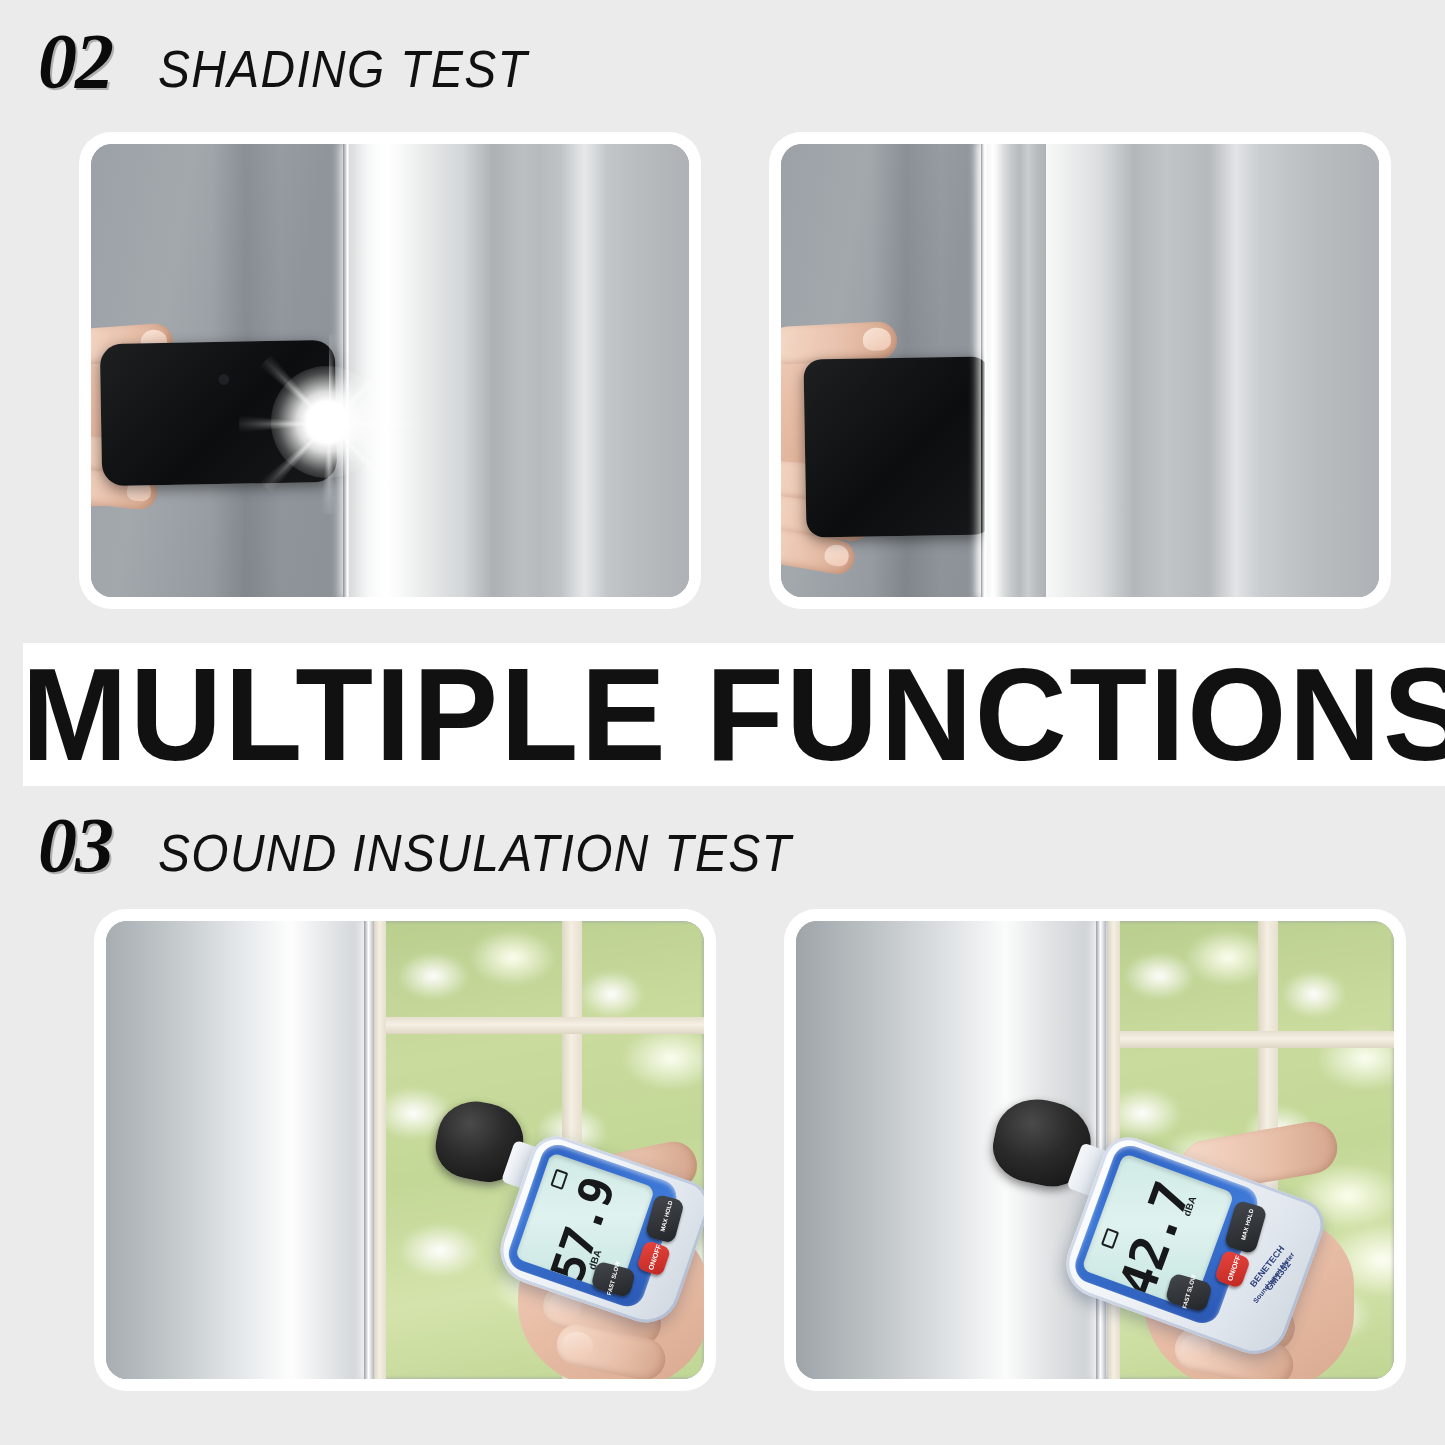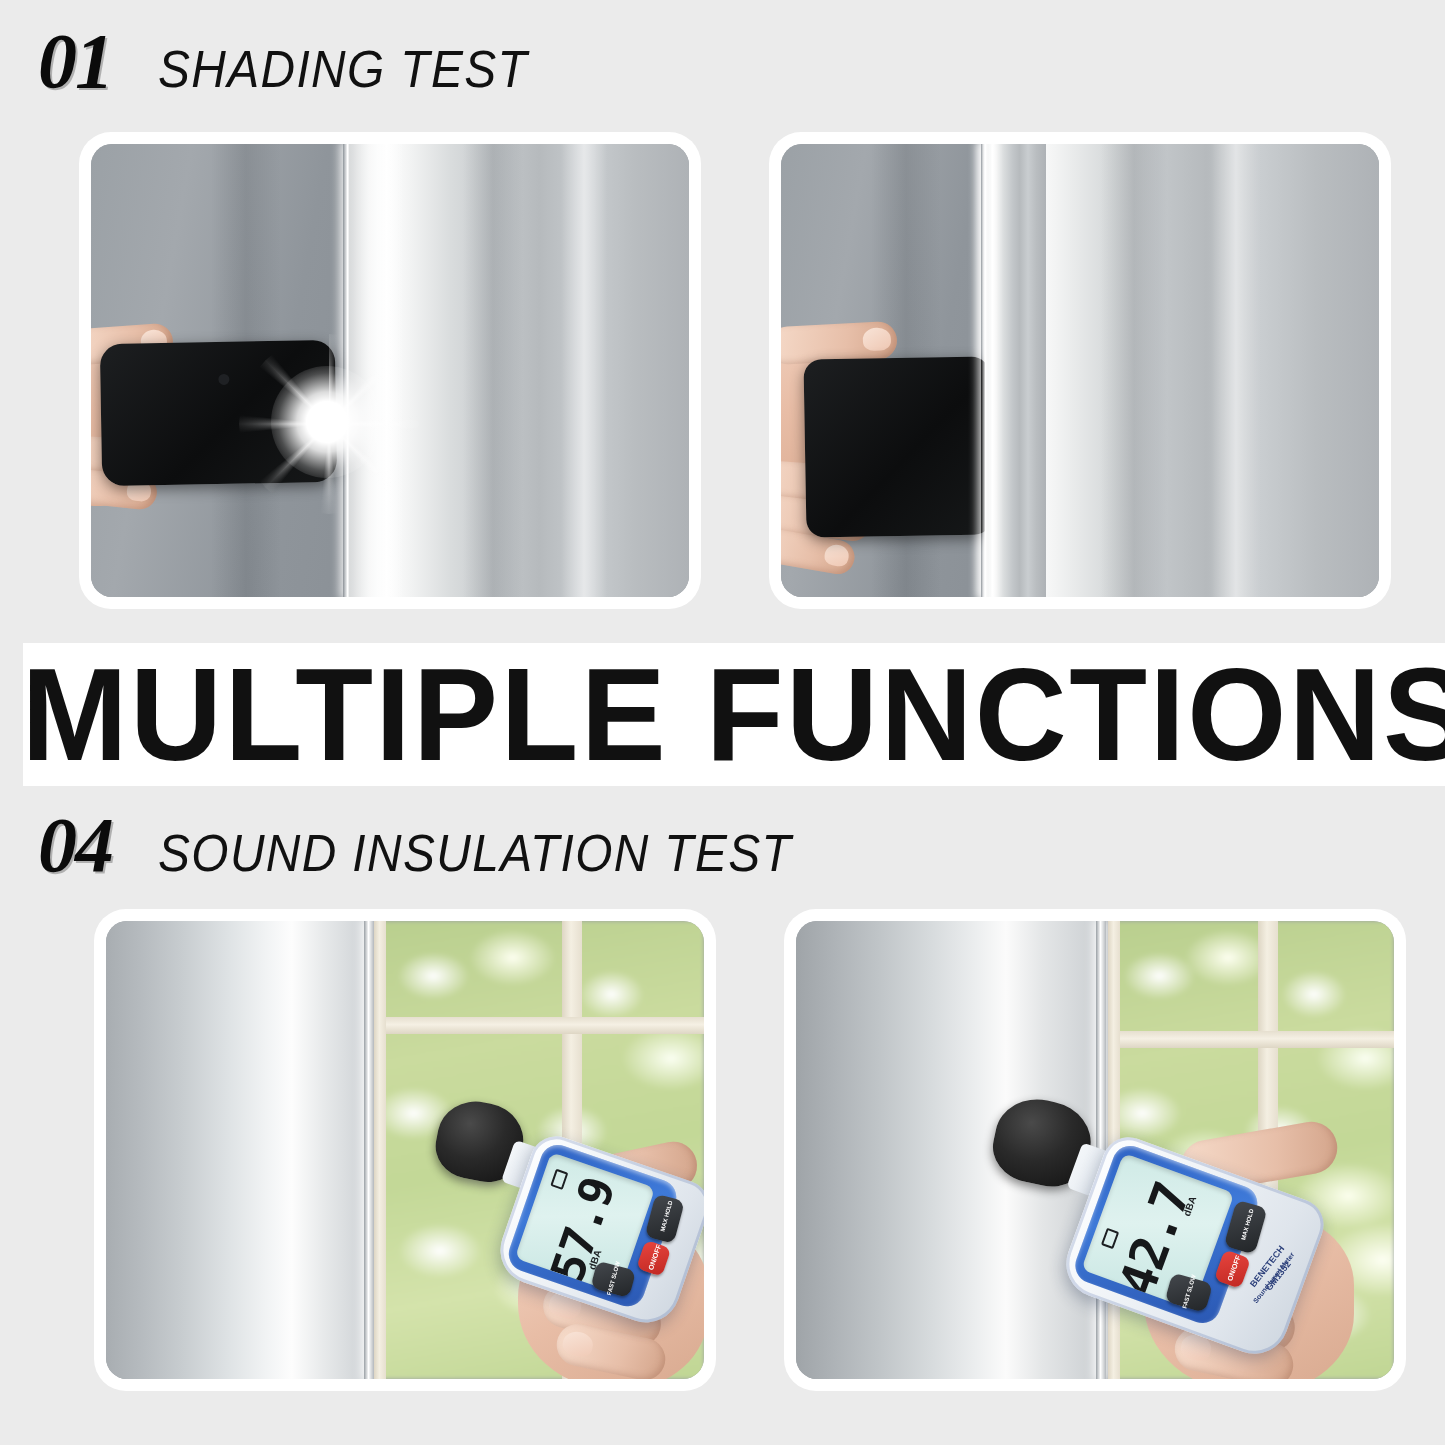--- a/index.html
+++ b/index.html
@@ -247,21 +247,21 @@
     color:#2b3f7a;font-family:"Liberation Sans", sans-serif;
     font-weight:700;white-space:nowrap;transform-origin:left center;
   }
 </style>
 </head>
 <body style="background: rgb(235, 235, 235);">
 
 <div class="page">
 
   <div class="sec-head" style="left:38px;top:22px;">
-    <span class="sec-num">01</span>
+    <span class="sec-num">02</span>
     <span class="sec-title">SHADING TEST</span>
   </div>
 
   <div class="panel" style="left:85px;top:138px;width:610px;height:465px;">
     <div class="panel-inner">
 
       <div class="curtain-dark" style="left:0;width:258px;"></div>
       <div class="fold-dark" style="left:120px;width:70px;"></div>
 
       <div class="curtain-seam" style="left:252px;"></div>
@@ -327,21 +327,21 @@
       <div class="curtain-bright" style="left:205px;width:60px;"></div>
       <div class="curtain-seam" style="left:200px;"></div>
     </div>
   </div>
 
   <div class="banner" style="top:643px;height:143px;">
     <span class="banner-text">MULTIPLE FUNCTIONS</span>
   </div>
 
   <div class="sec-head" style="left:38px;top:806px;">
-    <span class="sec-num">04</span>
+    <span class="sec-num">03</span>
     <span class="sec-title">SOUND INSULATION TEST</span>
   </div>
 
   <div class="panel" style="left:100px;top:915px;width:610px;height:470px;">
     <div class="panel-inner">
 
       <div class="curtain-bright" style="left:0;width:258px;
            background:linear-gradient(90deg,#a8adb1 0%,#b6bbbf 14%,#c8cdd0 30%,#dfe3e5 48%,#f1f3f4 62%,#fdfdfd 72%,#e8eaeb 84%,#cfd3d6 100%);"></div>
       <div class="curtain-seam" style="left:258px;"></div>
 

